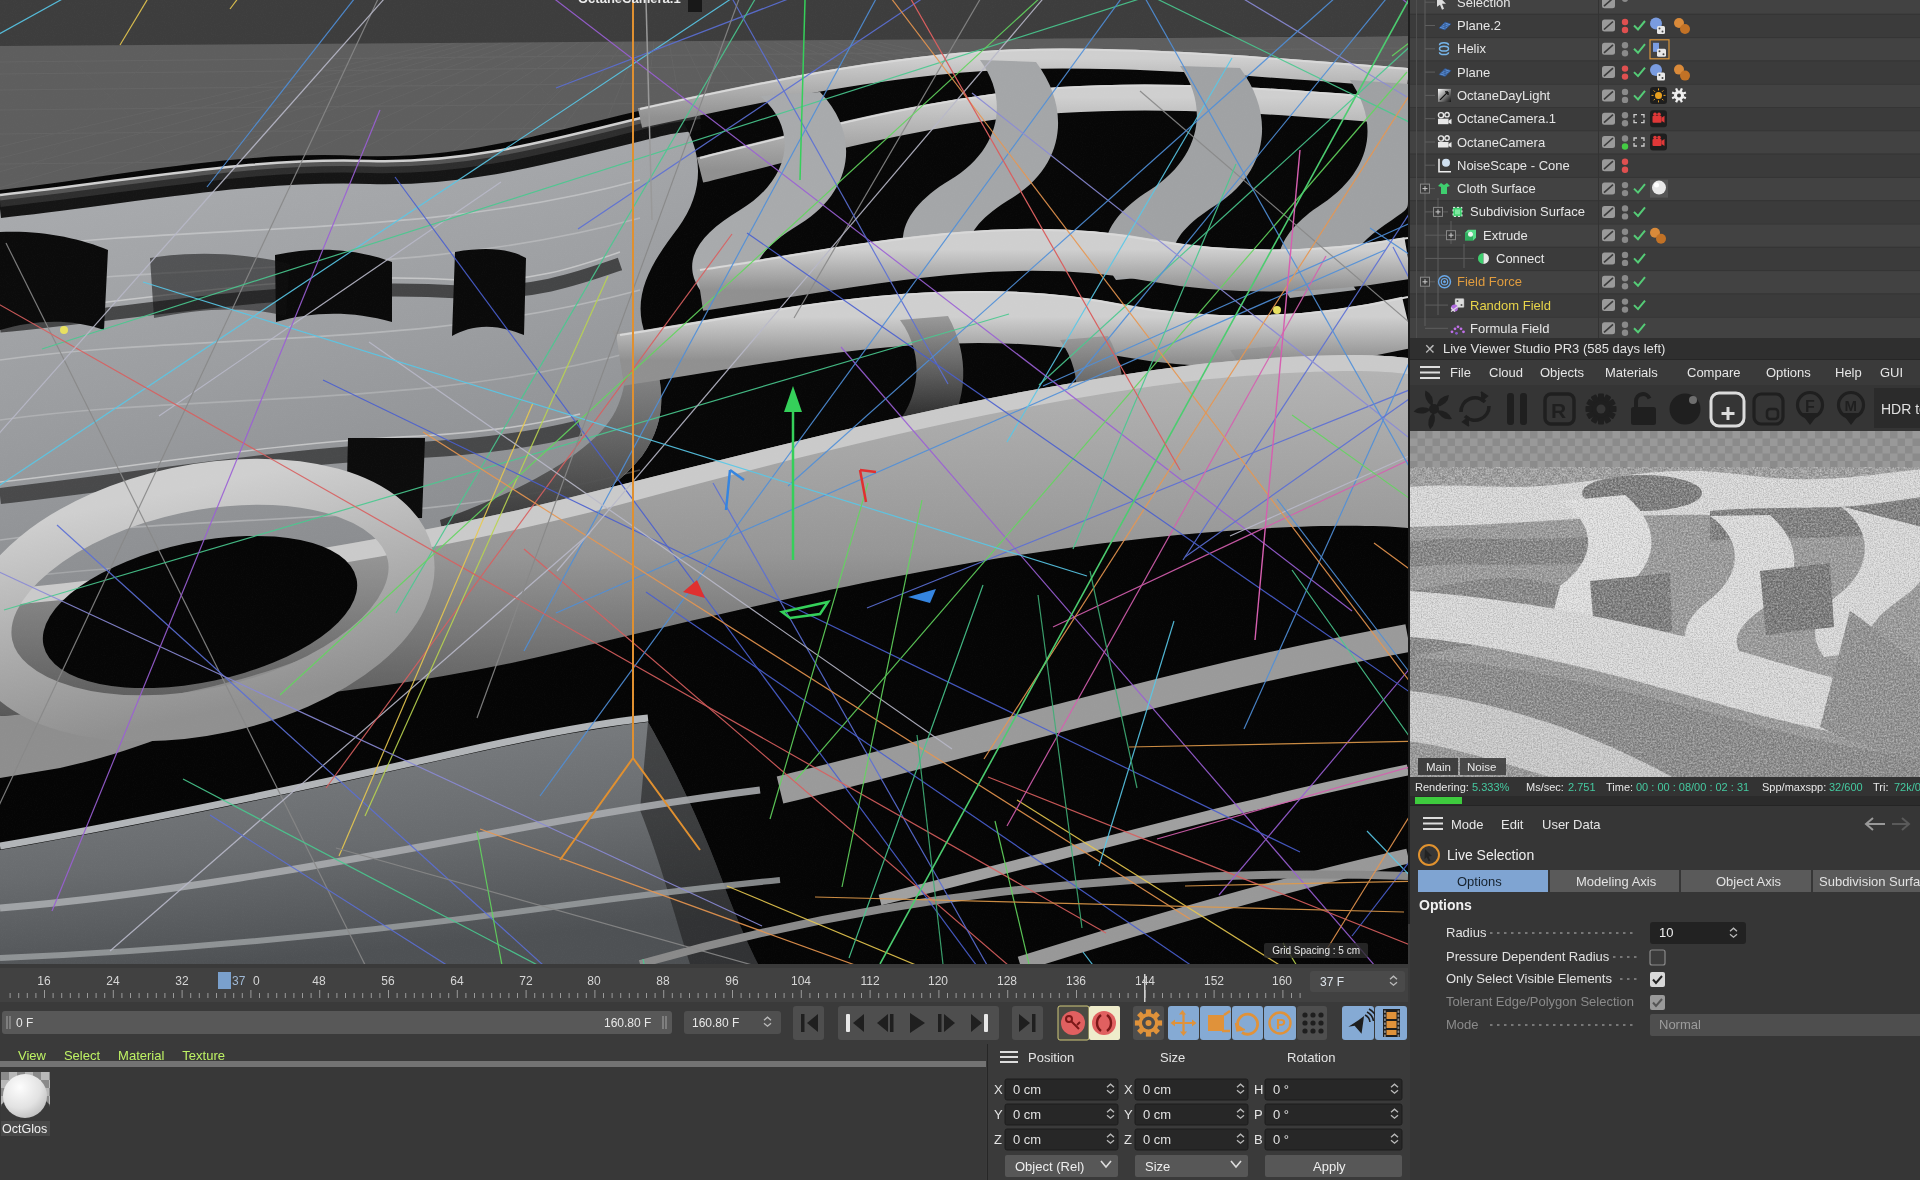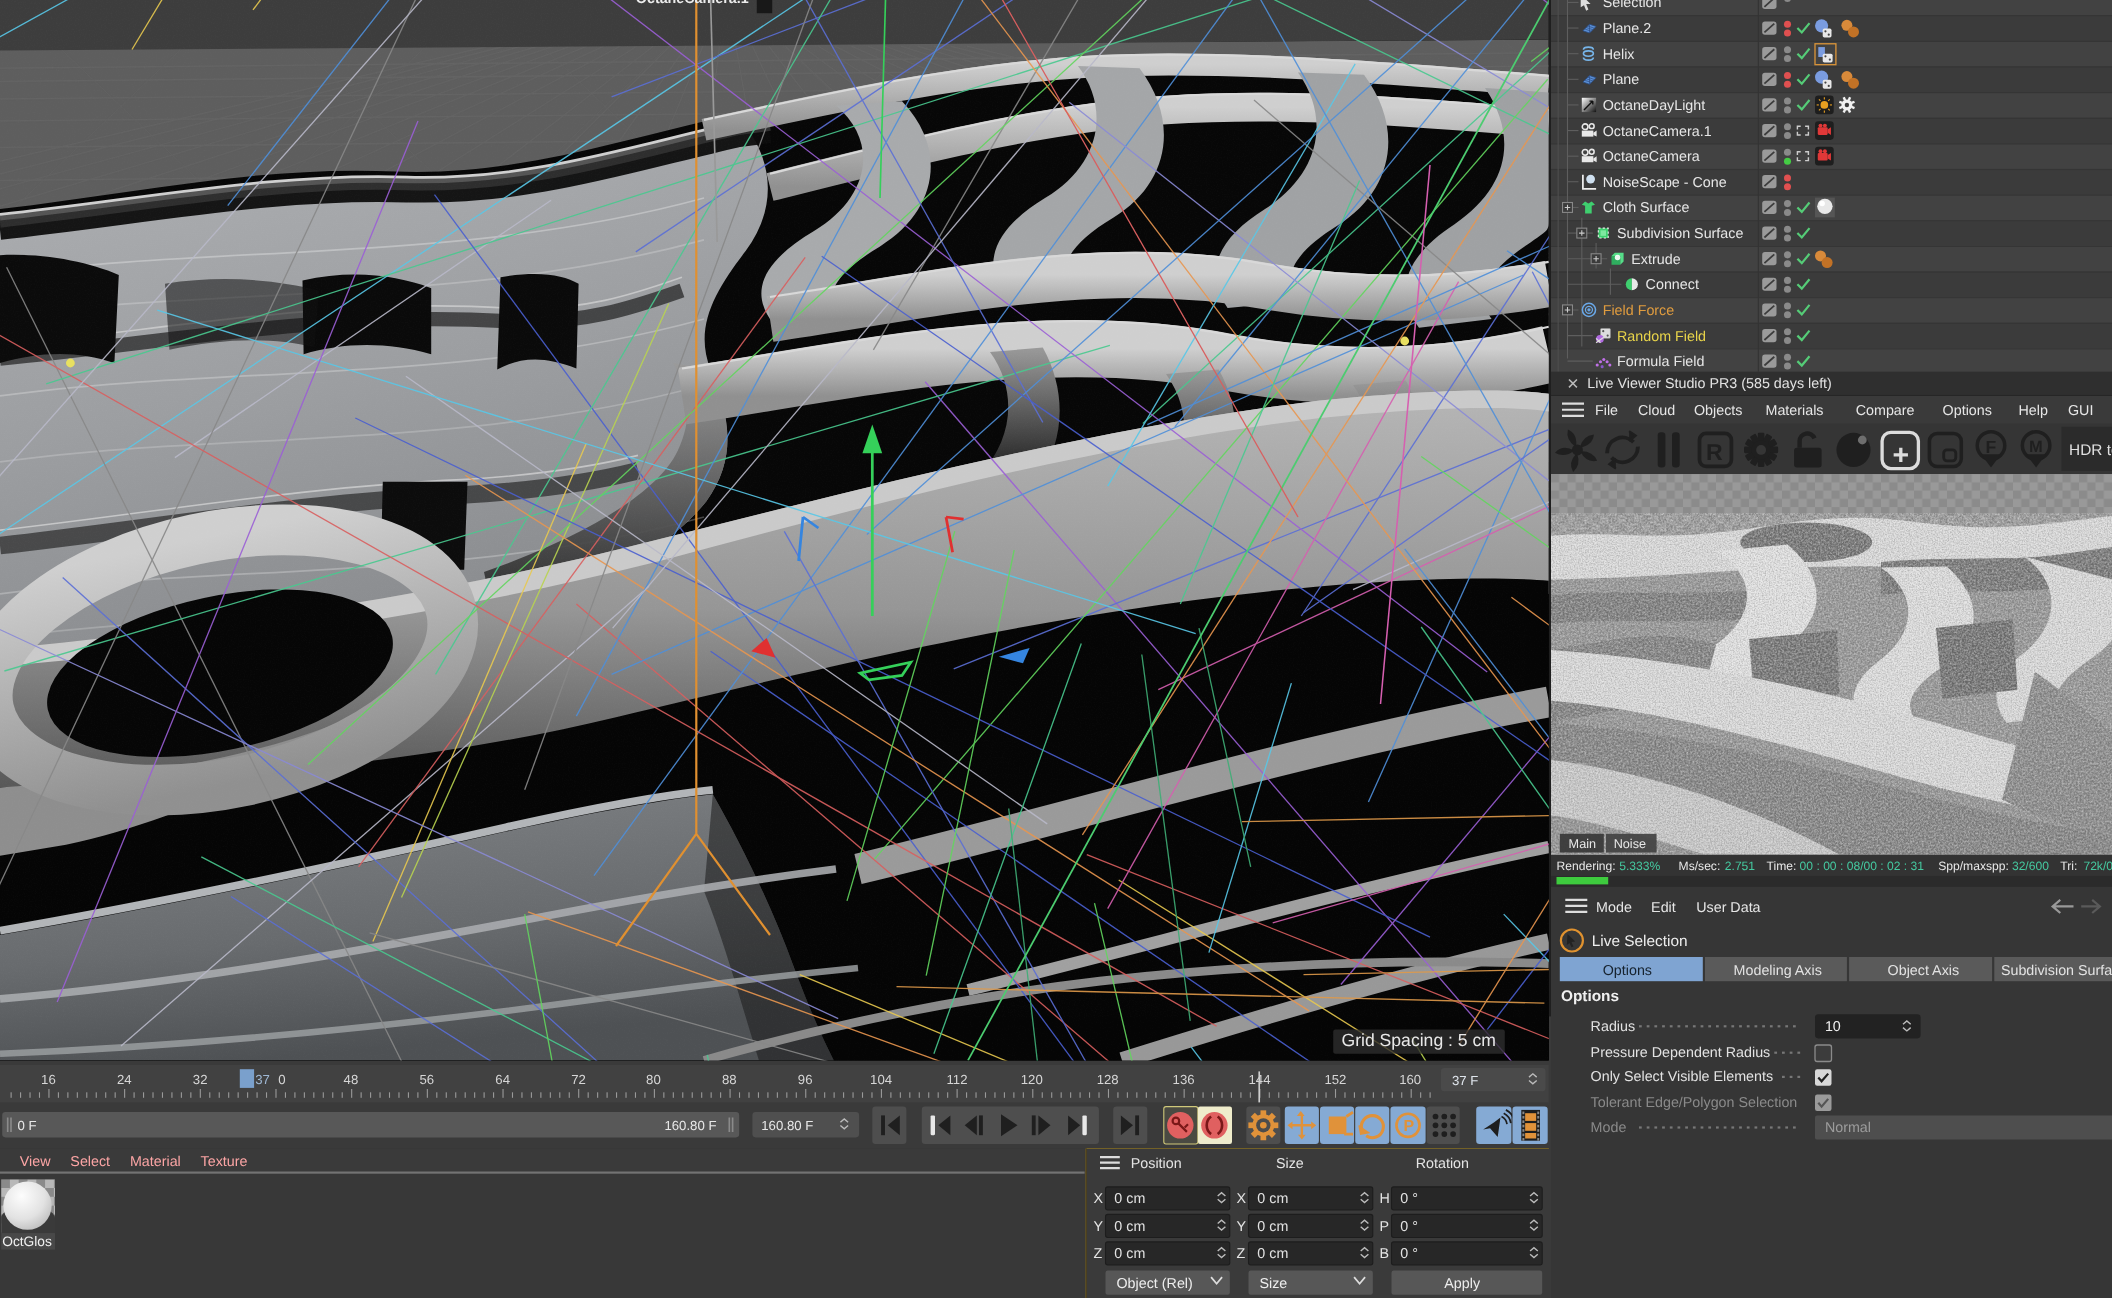--- a/index.html
+++ b/index.html
@@ -1,25 +1,25 @@
 <!DOCTYPE html>
 <html><head><meta charset="utf-8"><style>
 *{margin:0;padding:0;box-sizing:border-box}
 html,body{width:1920px;height:1180px;overflow:hidden;background:#3a3a3a;font-family:"Liberation Sans",sans-serif;-webkit-font-smoothing:antialiased}
 .abs{position:absolute}
 #stage{position:relative;width:1920px;height:1180px}
 #vp{left:0;top:0;width:1408px;height:964px;background:#000;overflow:hidden}
 #vplabel{left:578px;top:-9px;color:#ececec;font-weight:bold;font-size:13px;height:17px;overflow:hidden}
-.gs{right:40px;bottom:6px;background:rgba(45,45,45,.8);color:#e8e8e8;font-size:16px;padding:2px 8px;border-radius:2px}
+.gs{right:40px;bottom:6px;background:rgba(45,45,45,.8);color:#e8e8e8;font-size:10px;padding:2px 8px;border-radius:2px}
 #ruler{left:0;top:968px;width:1408px;height:38px}
 #trans{left:0;top:1002px;width:1620px;height:42px}
 #bl{left:0;top:1044px;width:986px;height:136px;background:#383838}
-#bl .menu{height:23px;background:#3a3a3a;border-bottom:2px solid #737373;color:#fca5a5;font-size:13px;padding:4px 0 0 18px}
+#bl .menu{height:23px;background:#3a3a3a;border-bottom:6px solid #737373;color:#bef264;font-size:13px;padding:4px 0 0 18px}
 #bl .menu span{margin-right:18px}
-#coords{left:987px;top:1044px;width:421px;height:136px;background:#eab308;border-left:1px solid #262626}
+#coords{left:987px;top:1044px;width:421px;height:136px;background:#fde047;border-left:1px solid #262626}
 #right{left:1408px;top:0;width:512px;height:924px;background:#3a3a3a;border-left:2px solid #1f1f1f}
 #right>div{left:0}
 #om{top:0;width:512px;height:338px}
 #lvtitle{top:338px;width:512px;height:22px;background:#2f2f2f;color:#e2e2e2;font-size:13px;border-bottom:1px solid #262626}
 #lvmenu{top:360px;width:512px;height:25px}
 #lvtools{top:385px;width:512px;height:46px}
 #lvrender{top:431px;width:512px;height:346px;background:#888;overflow:hidden}
 #lvstatus{top:777px;width:512px;height:19px}
 #lvprog{top:796px;width:512px;height:9px;background:#2b2b2b}
 #am{top:805px;width:512px;height:375px;border-top:1px solid #242424}

